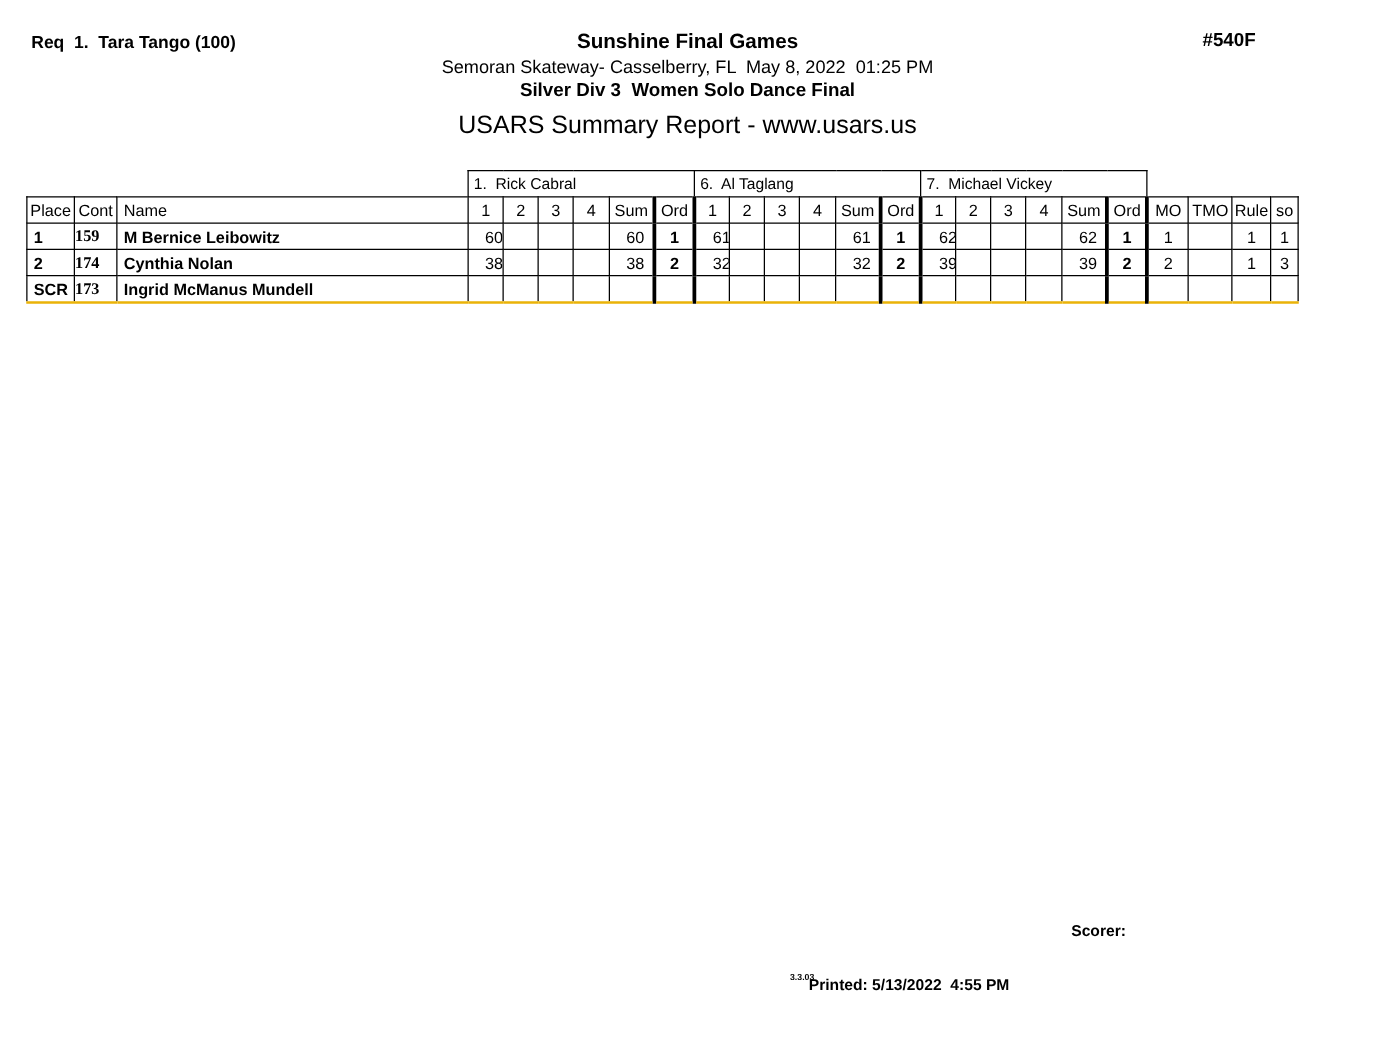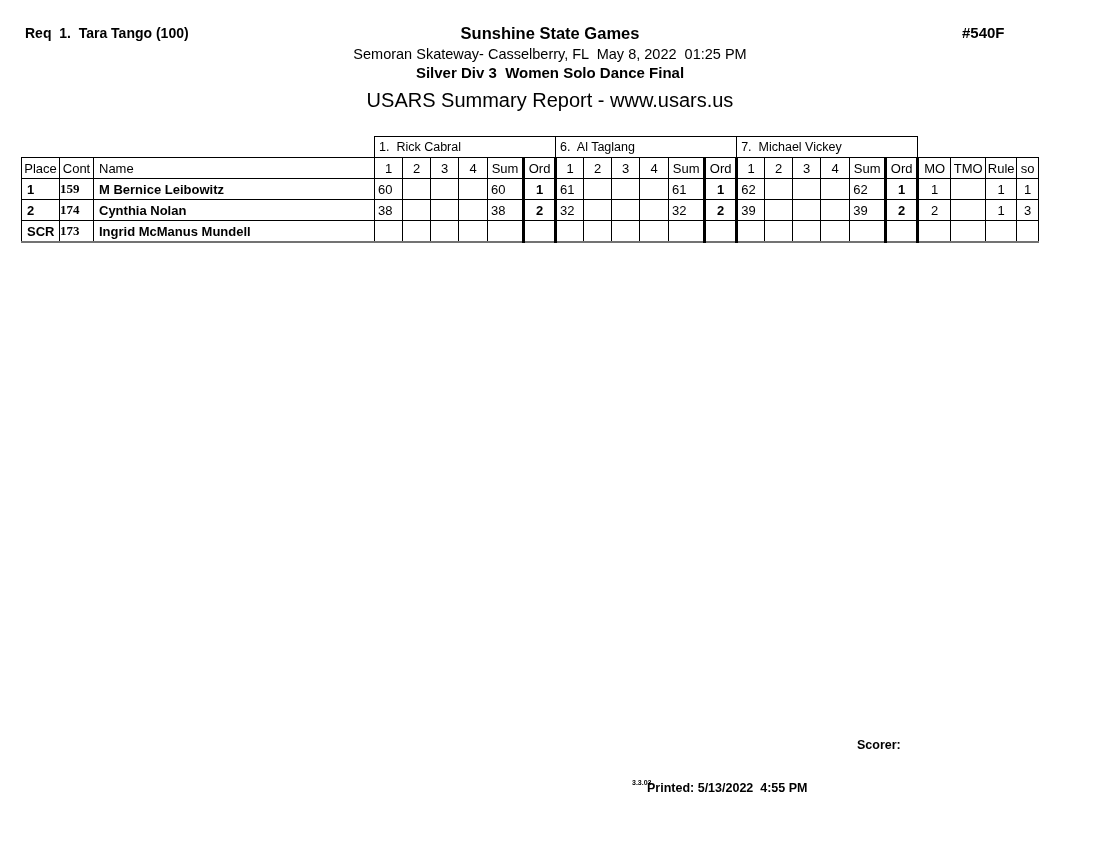--- a/index.html
+++ b/index.html
@@ -26,35 +26,35 @@
     height:20px;vertical-align:middle;
   }
   #results thead tr{height:21px;margin-top:12px;}
   #results th{font-weight:normal;text-align:center;}
   #results td.blank{border:none;}
   #results td.judge{text-align:left;padding-left:4px;font-size:12.5px;}
   #results th.h-name{text-align:left;padding-left:5px;}
   #results td.c-place{text-align:left;padding-left:5px;font-weight:bold;}
   #results td.c-cont{text-align:left;font-weight:bold;font-family:Liberation Serif, serif;}
   #results td.c-name{text-align:left;padding-left:5px;font-weight:bold;}
-  #results td.c-score, #results td.c-sum{text-align:left;padding-left:3px;}
+  #results td.c-score, #results td.c-sum{text-align:left;padding-left:13px;}
   #results .ord{border-left:3px solid #000;border-right:3px solid #000;}
   #results td.c-ord{text-align:center;font-weight:bold;}
   #results td.c-tail{text-align:center;}
-  #results tbody tr:last-child td{border-bottom:2px solid #737373;margin-top:21px;}
+  #results tbody tr:last-child td{border-bottom:2px solid #eab308;margin-top:21px;}
 
   #version{left:632px;top:779px;font-size:7px;font-weight:bold;}
   #printed{left:647px;top:781px;font-size:12.5px;font-weight:bold;}
   #scorer{left:857px;top:738px;font-size:12.5px;font-weight:bold;}
 </style>
 </head>
 <body>
 
 <div class="abs" id="req">Req  1.  Tara Tango (100)</div>
-<div class="abs centered" id="title">Sunshine State Games</div>
+<div class="abs centered" id="title">Sunshine Final Games</div>
 <div class="abs" id="eid">#540F</div>
 <div class="abs centered" id="venue">Semoran Skateway- Casselberry, FL  May 8, 2022  01:25 PM</div>
 <div class="abs centered" id="event">Silver Div 3  Women Solo Dance Final</div>
 <div class="abs centered" id="report">USARS Summary Report - www.usars.us</div>
 
 <table id="results">
     <colgroup>
       <col style="width: 38px;">
       <col style="width: 34px;">
       <col style="width: 281px;">

